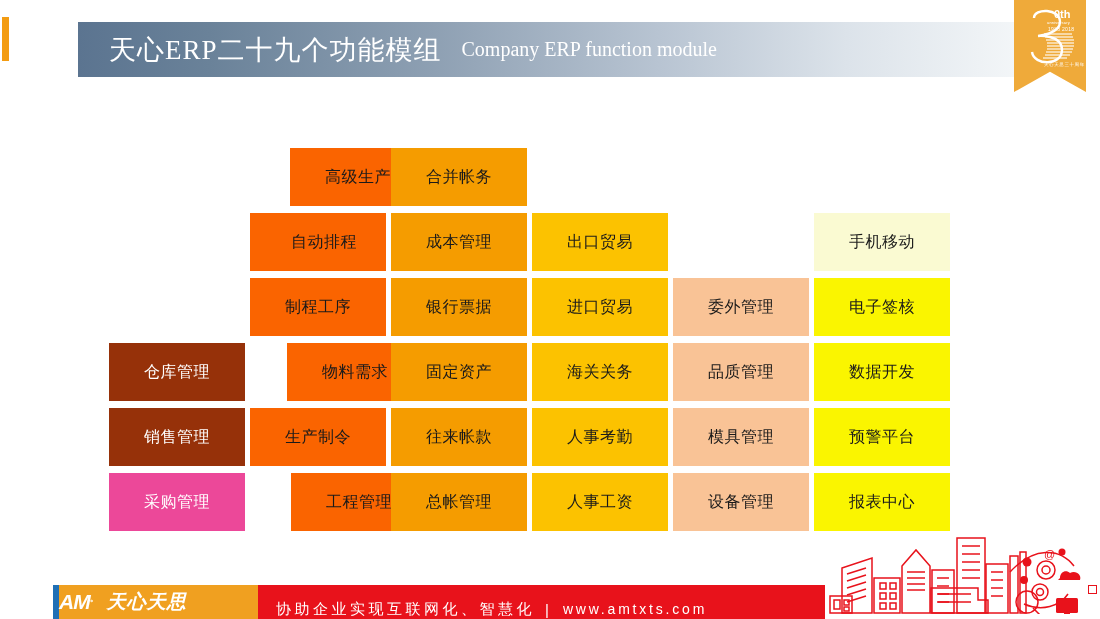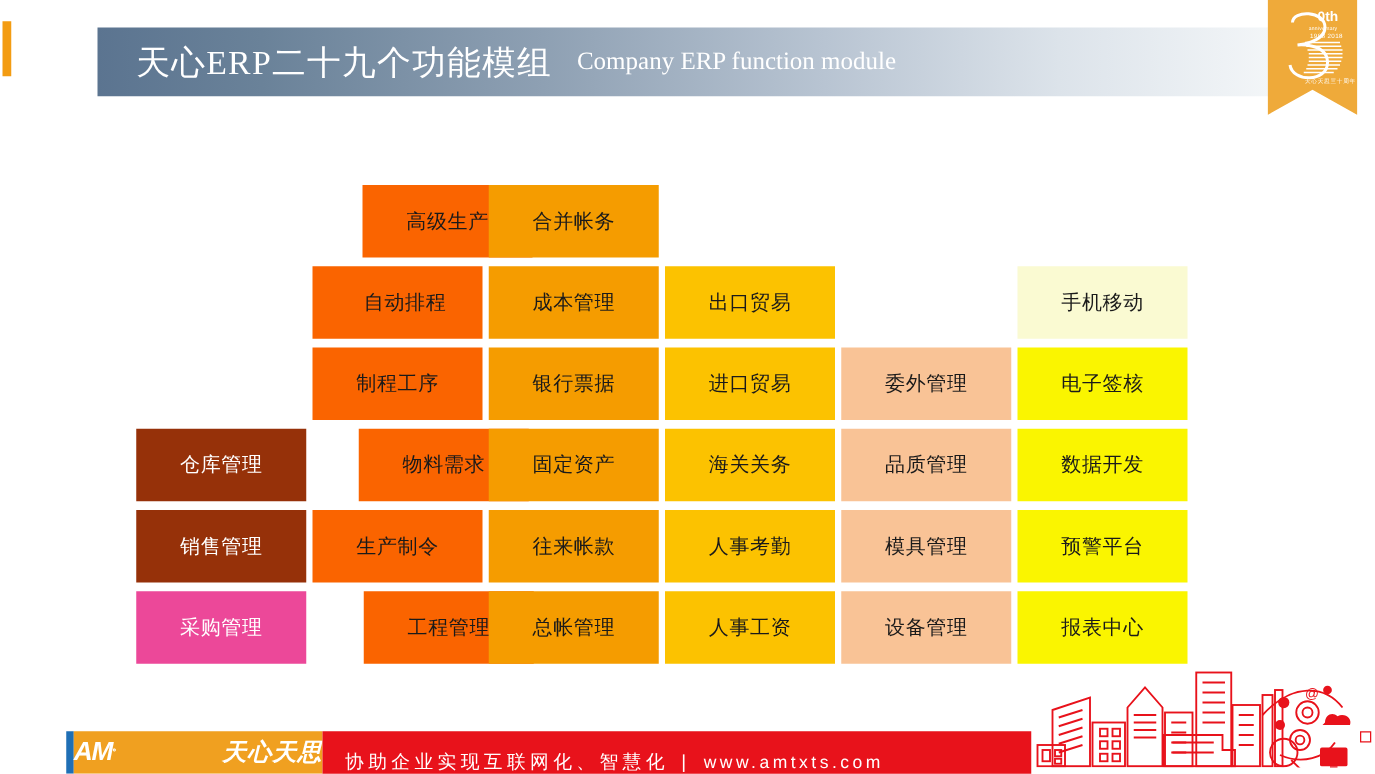--- a/index.html
+++ b/index.html
@@ -85,21 +85,21 @@
   .cell.light-txt{color:#ffffff;}
 
   
   .footer-wrap{position:absolute;left:0;top:585px;width:1100px;height:34px;}
   .footer-blue{
     position:absolute;left:53px;top:0;width:6px;height:34px;background:#1F6FB5;
   }
   .footer-logo{
     position:absolute;left:59px;top:0;width:199px;height:34px;
     background:#F0A020;
-    display:flex;align-items:center;justify-content:space-between;
+    display:flex;align-items:center;justify-content:flex-start;
   }
   .logo-am{
     font-family:"Liberation Sans",sans-serif;
     font-size:21px;font-weight:bold;font-style:italic;
     color:#ffffff;letter-spacing:-1px;
   }
   .logo-sup{font-size:9px;vertical-align:super;font-style:normal;}
   .logo-cn{
     font-size:19px;font-weight:bold;color:#ffffff;
     margin-left:9px;letter-spacing:1px;font-style:italic;

